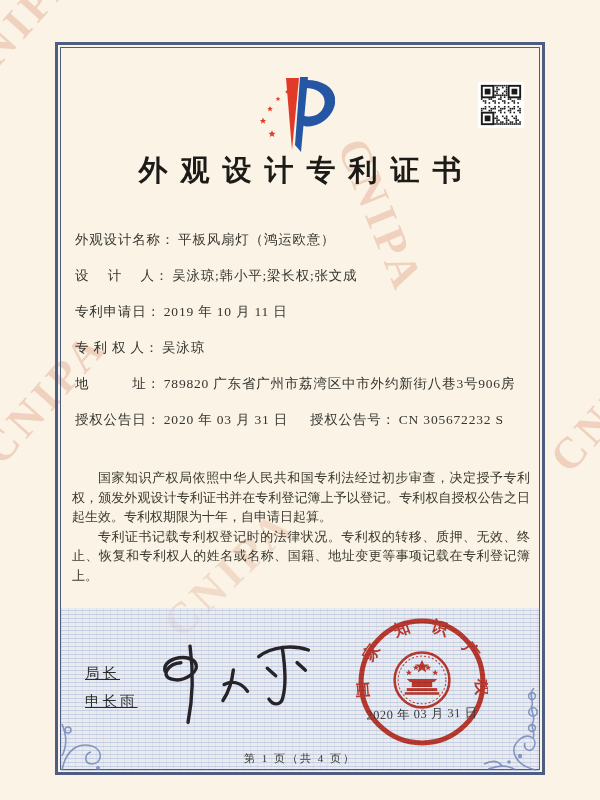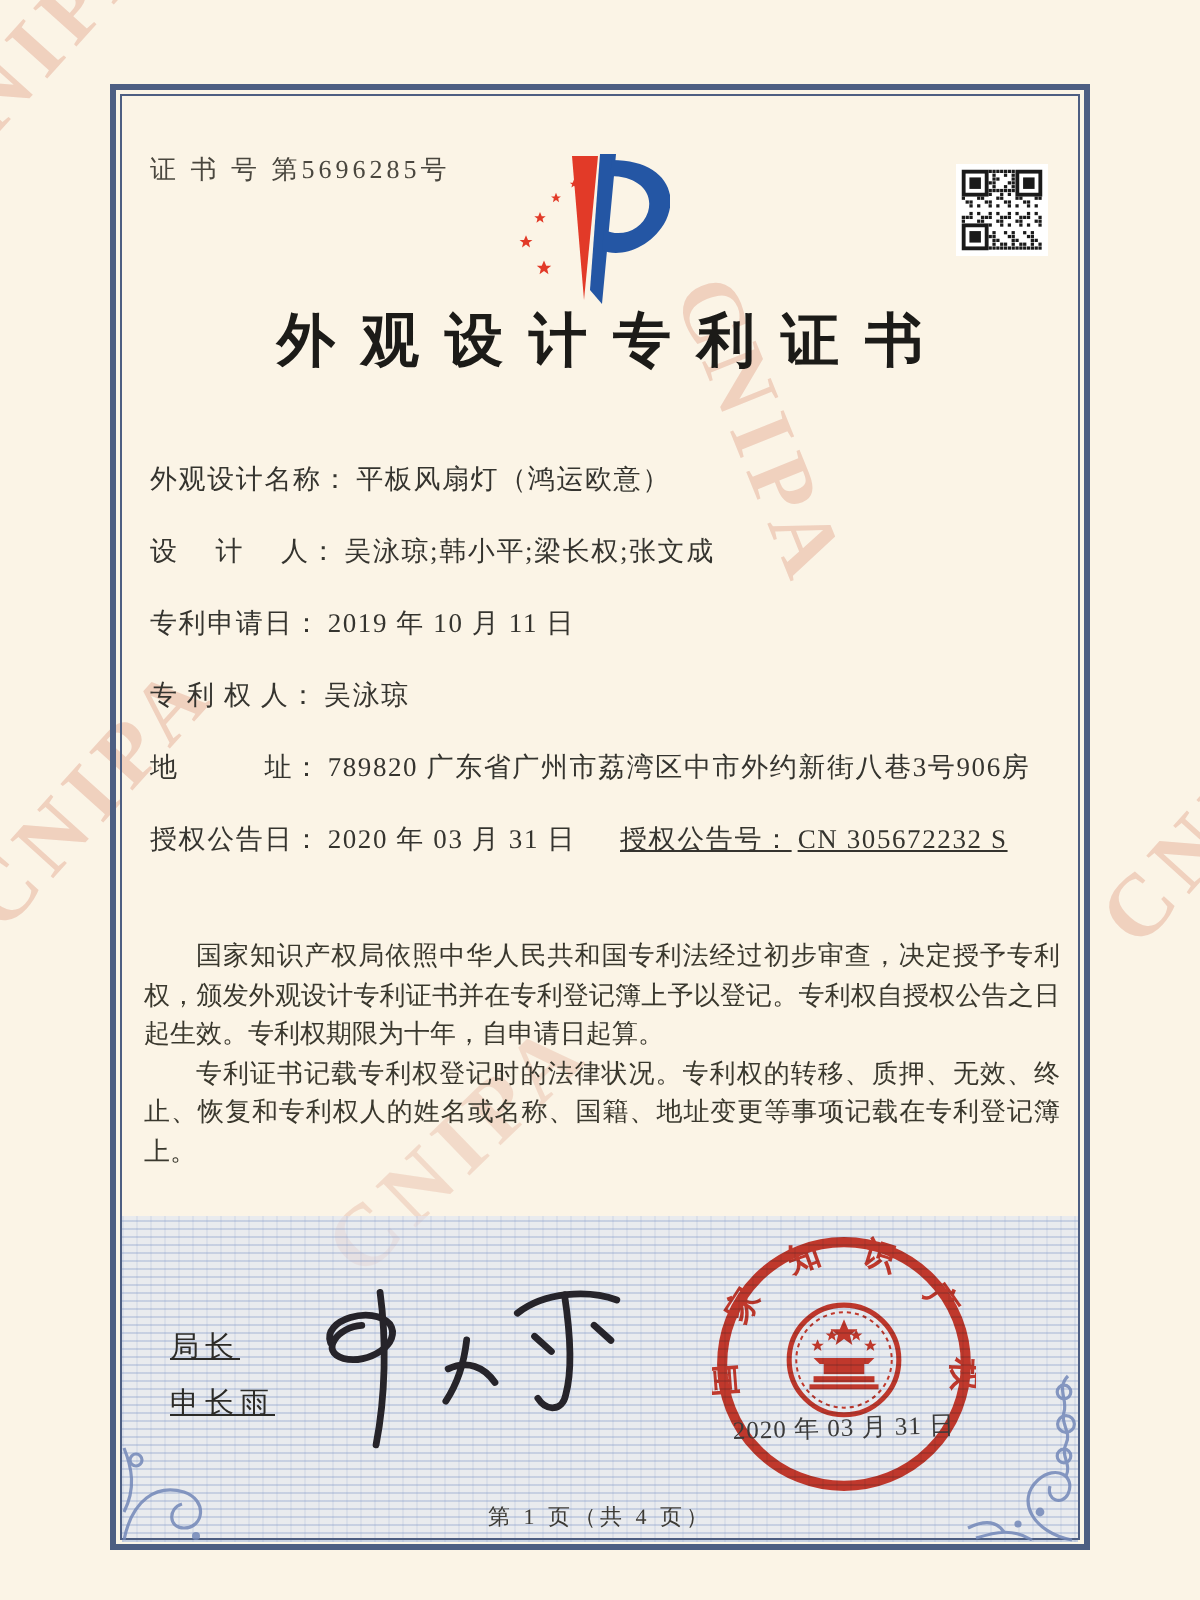--- a/index.html
+++ b/index.html
@@ -29,21 +29,21 @@
 
   .title { position:absolute; left:0; right:0; top:151px; text-align:center;
            font-size:29px; font-weight:bold; letter-spacing:13px; text-indent:13px;
            color:#1c1b18; z-index:1; }
 
   .rows { position:absolute; left:75px; top:230px; width:462px; z-index:1; }
   .row  { height:36px; font-size:13.5px; letter-spacing:0.8px; line-height:20px; white-space:nowrap; }
   .flabel { color:#35342f; }
   .fvalue { color:#35342f; margin-left:3px; }
   .grant  { display:flex;text-align:center; }
-  .grant-right { margin-left:22px;text-decoration:underline; }
+  .grant-right { margin-left:22px; }
 
   .paras { position:absolute; left:72px; top:468px; width:458px; z-index:1;
            font-size:13px; line-height:19.5px; text-align:justify; color:#3a382e; }
   .paras p { margin:0; text-indent:2em; }
 
   
   .guilloche { position:absolute; left:61px; right:61px; top:608px; height:163px; z-index:0;
     background-color:rgba(222,229,243,.60);
     background-image:
       repeating-linear-gradient(0deg,  rgba(120,145,196,.30) 0 1px, rgba(255,255,255,0) 1px 4px),
@@ -76,21 +76,20 @@
   <span class="wm wm1">CNIPA</span>
   <span class="wm wm2">CNIPA</span>
   <span class="wm wm3">CNIPA</span>
   <span class="wm wm4">CNIPA</span>
   <span class="wm wm5">CNIPA</span>
 
   <div class="guilloche"></div>
 
   <div class="frame"></div>
 
-  <div class="cert-no">证 书 号 第5696285号</div>
 
   <svg class="logo" viewBox="0 0 84 84">
     <defs>
       <path id="lstar" d="M0,-1 L0.294,-0.309 L0.951,-0.309 L0.42,0.118 L0.588,0.809 L0,0.382 L-0.588,0.809 L-0.42,0.118 L-0.951,-0.309 L-0.294,-0.309 Z"></path>
     </defs>
     <g fill="#e23a28">
       <use href="#lstar" transform="translate(36,18) scale(2.2)"></use>
       <use href="#lstar" transform="translate(27,25) scale(2.6)"></use>
       <use href="#lstar" transform="translate(19,35) scale(3.0)"></use>
       <use href="#lstar" transform="translate(12,47) scale(3.4)"></use>

